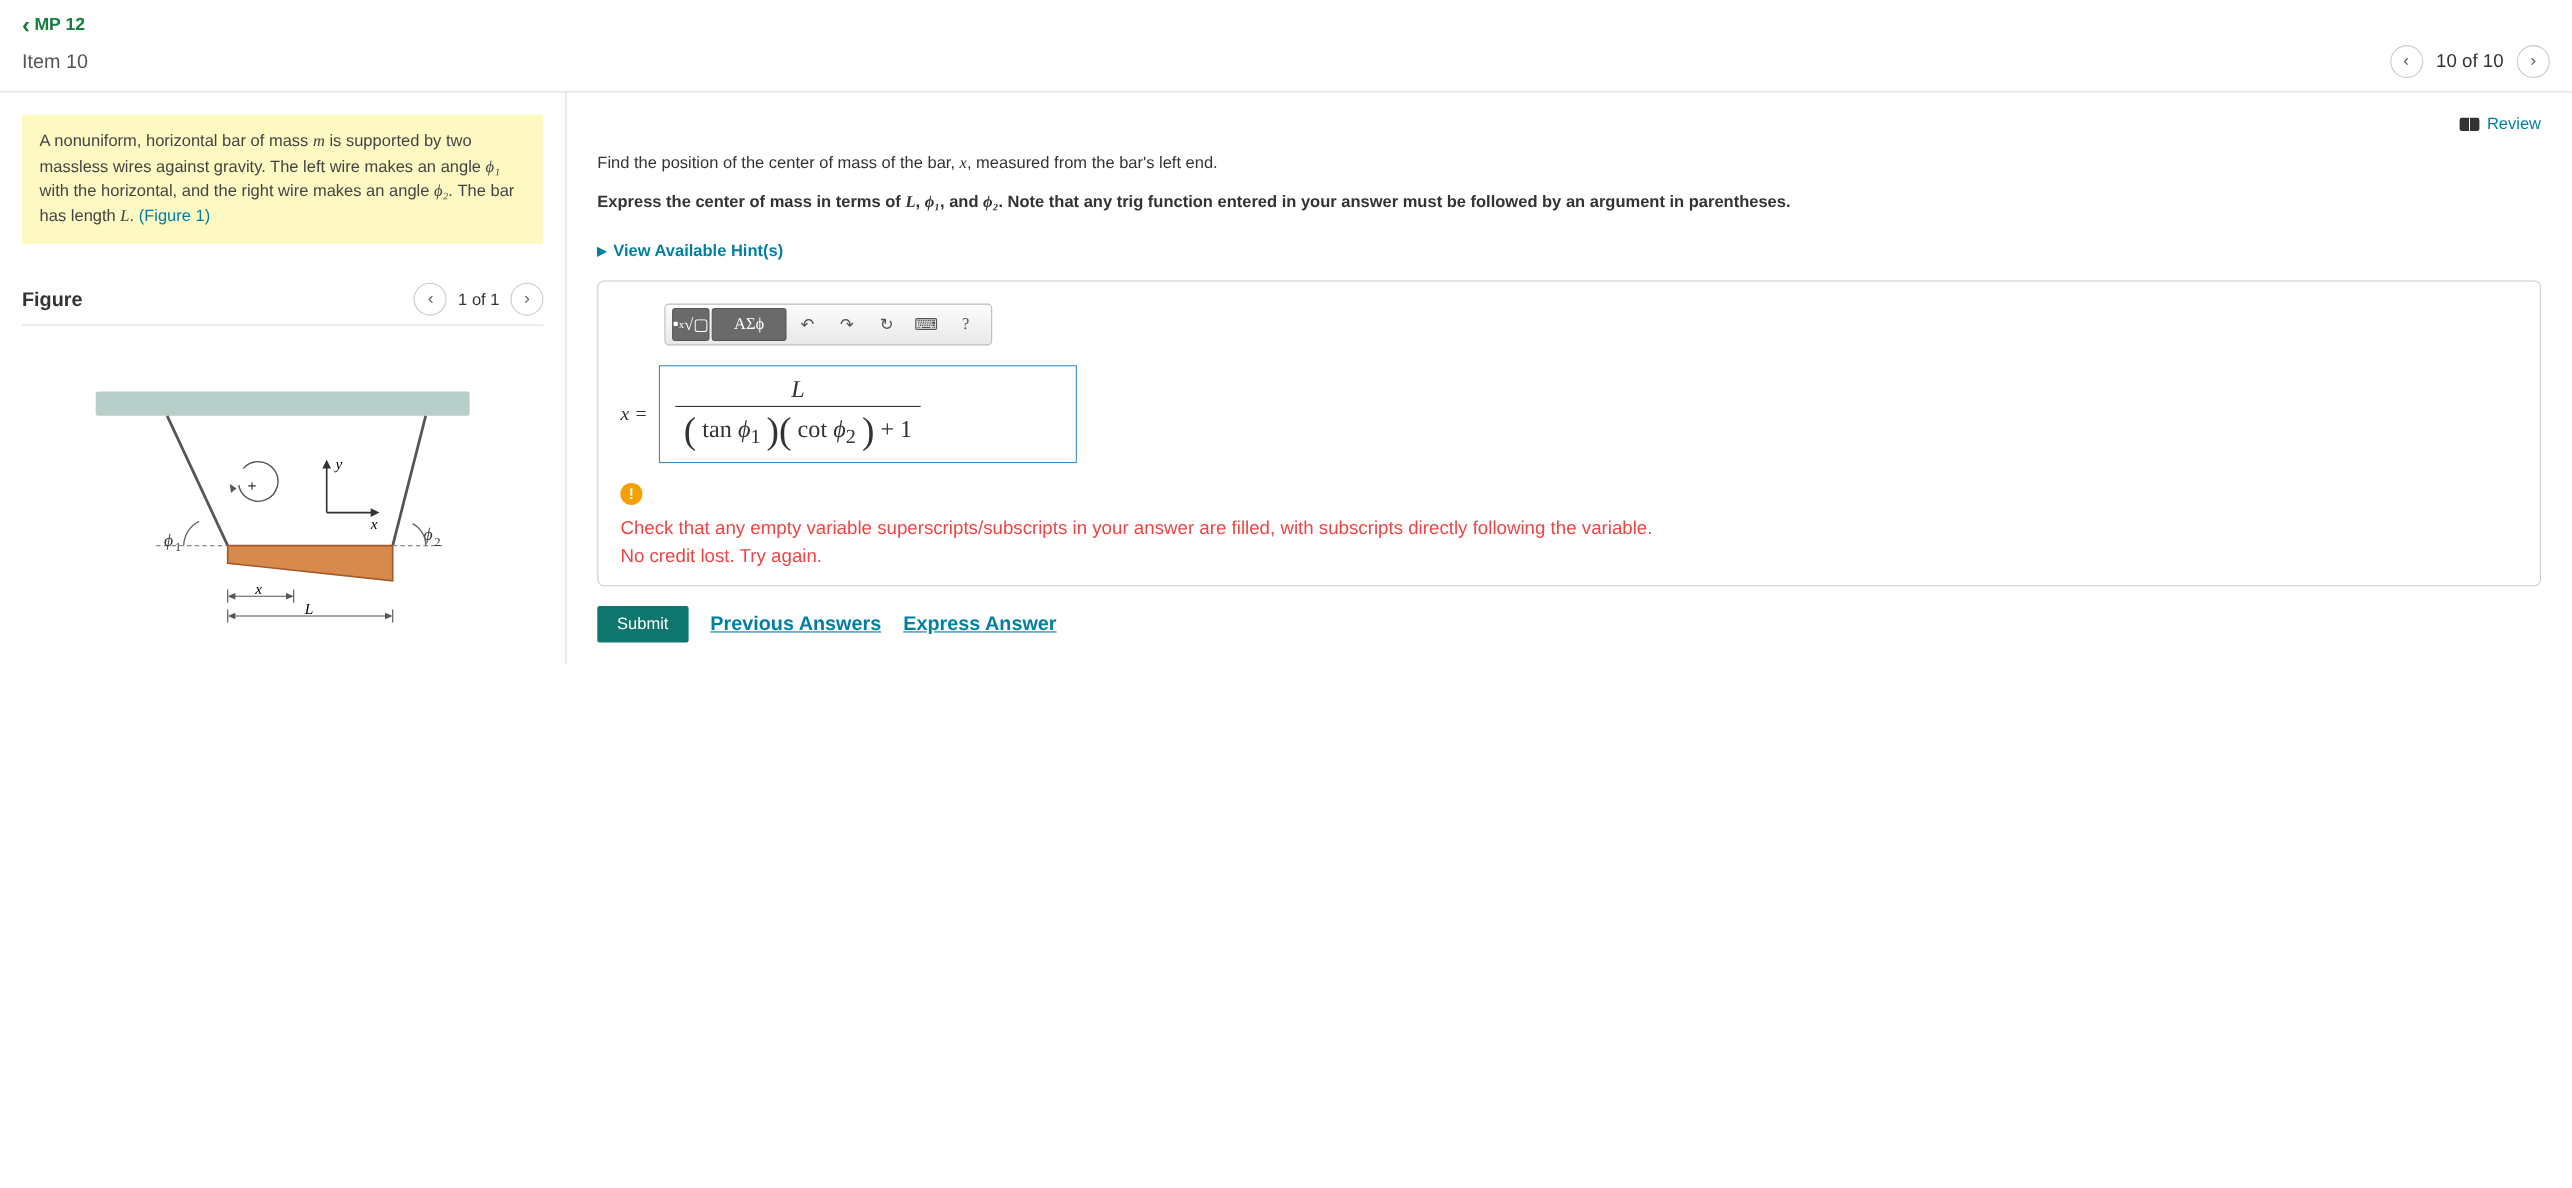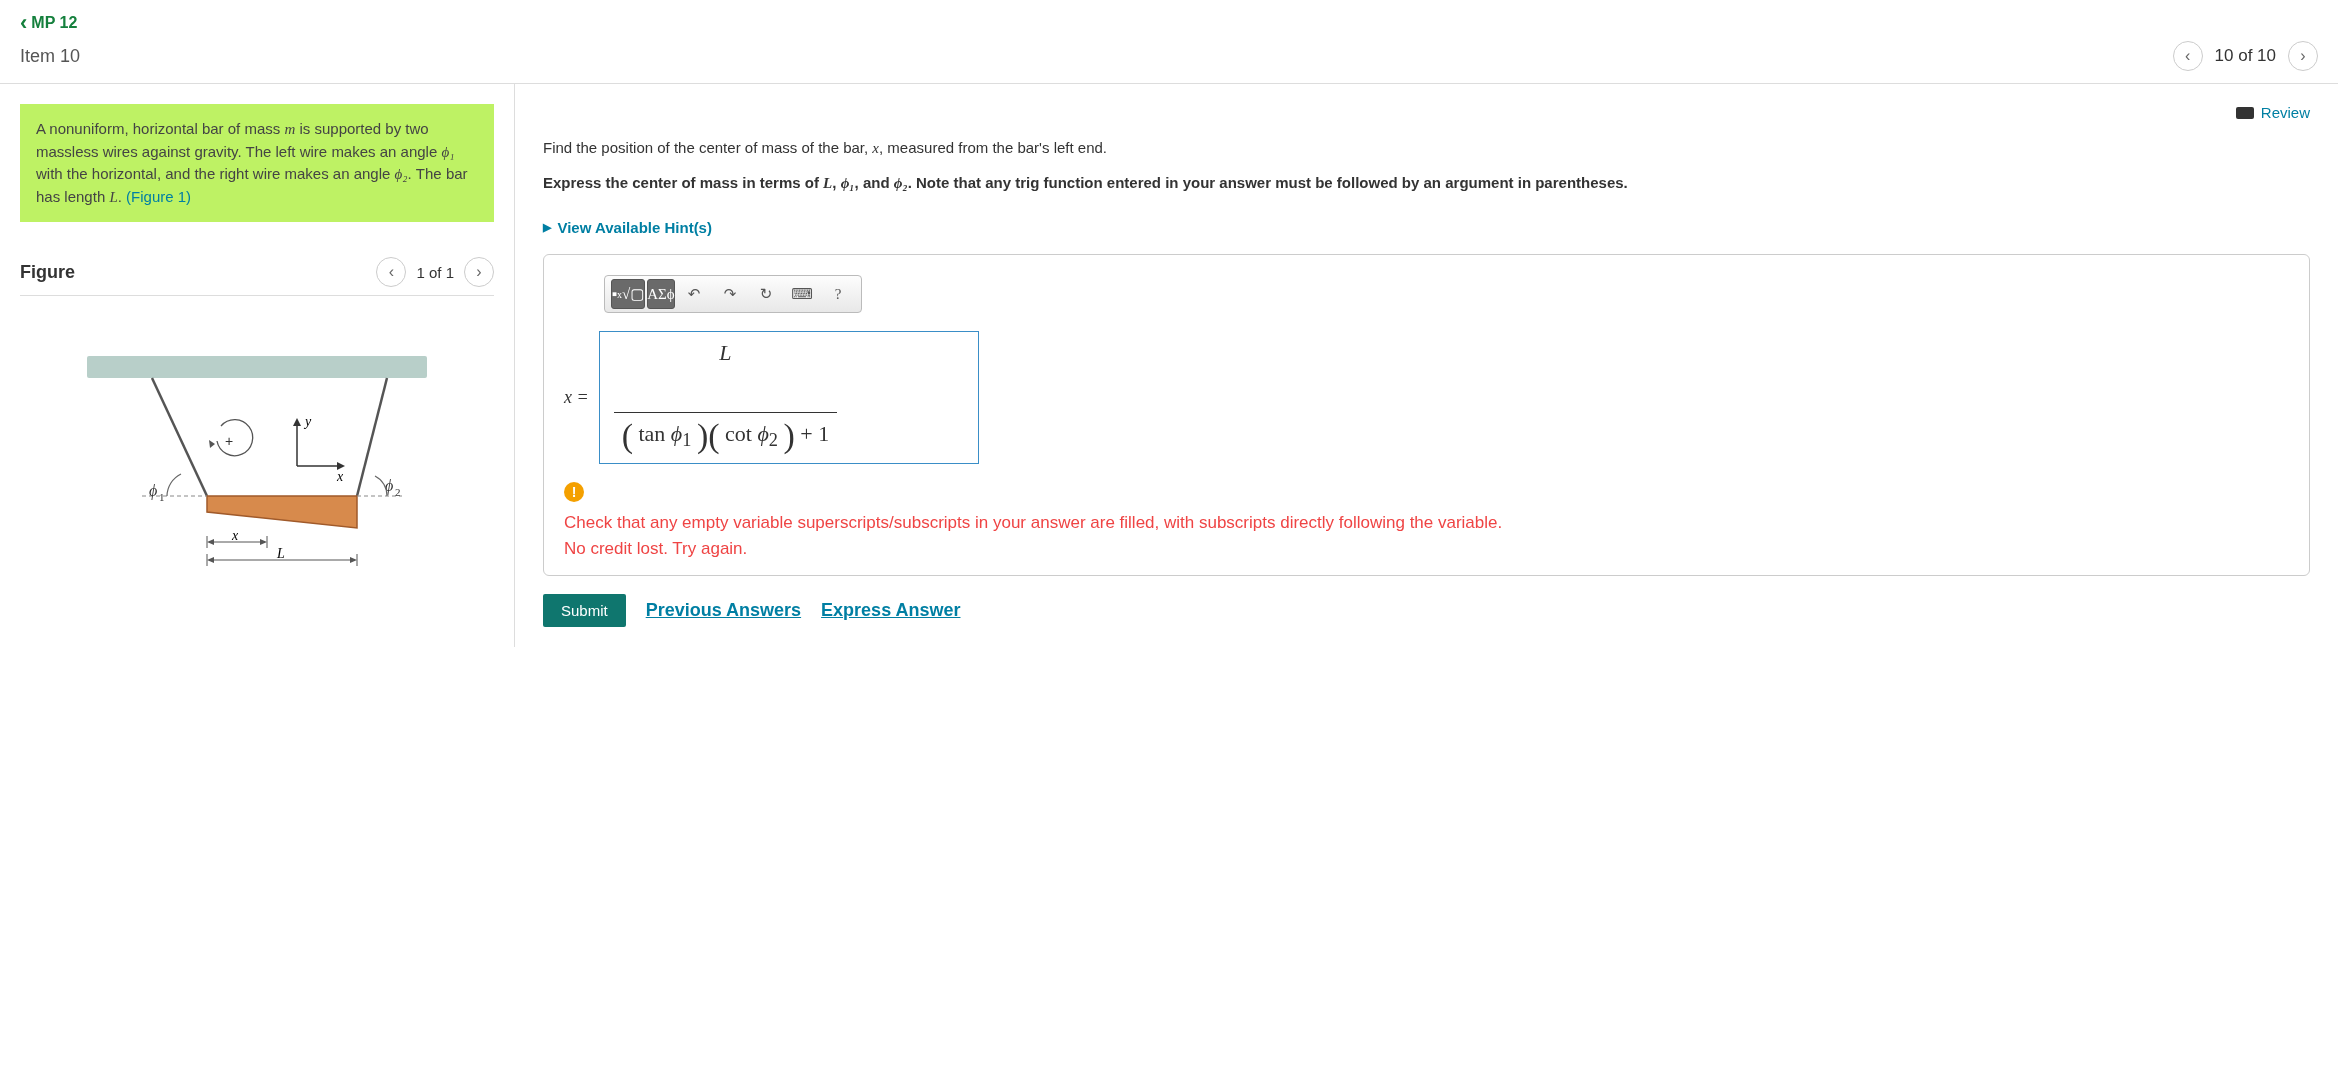--- a/index.html
+++ b/index.html
@@ -8,45 +8,45 @@
 .back-link { color: #15803d; font-weight: bold; font-size: 16px; text-decoration: none; display: inline-flex; align-items: center; }
 .back-link::before { content: "‹"; font-size: 22px; margin-right: 4px; font-weight: bold; }
 .item-bar { display: flex; justify-content: space-between; align-items: center; padding: 0 20px 12px; border-bottom: 1px solid #ddd; }
 .item-title { font-size: 18px; color: #555; font-weight: normal; }
 .nav-group { display: flex; align-items: center; gap: 12px; }
 .nav-btn { width: 30px; height: 30px; border-radius: 50%; border: 1px solid #ccc; background: #fff; display: flex; align-items: center; justify-content: center; font-size: 16px; color: #666; cursor: pointer; }
 .nav-text { font-size: 17px; color: #333; }
 .main { display: flex; }
 .left-col { width: 515px; border-right: 1px solid #ddd; padding: 20px; }
 .right-col { flex: 1; padding: 20px 28px; }
-.problem-box { background: #bef264; padding: 14px 16px; color: #444; line-height: 1.5; font-size: 15px; }
+.problem-box { background: #fef9c3; padding: 14px 16px; color: #444; line-height: 1.5; font-size: 15px; }
 .problem-box .it { font-style: italic; font-family: 'Times New Roman', serif; }
 .fig-link { color: #007fa3; }
 .figure-header { display: flex; justify-content: space-between; align-items: center; margin-top: 35px; padding-bottom: 8px; border-bottom: 1px solid #ddd; }
 .figure-title { font-size: 18px; font-weight: bold; color: #333; }
 .figure-nav { display: flex; align-items: center; gap: 10px; }
 .figure-img { margin-top: 40px; display: flex; justify-content: center; }
 .review-row { text-align: right; margin-bottom: 15px; }
 .review-link { color: #007fa3; font-size: 15px; text-decoration: none; display: inline-flex; align-items: center; gap: 7px; }
 .flag-icon { display: inline-block; width: 18px; height: 12px; background: linear-gradient(to right, #333 48%, transparent 48% 52%, #333 52%); border-radius: 2px; }
 .prompt-text { color: #333; margin-bottom: 12px; line-height: 1.5; }
 .prompt-bold { font-weight: bold; line-height: 1.6; }
 .hints-link { color: #007fa3; font-weight: bold; font-size: 15px; margin-top: 12px; display: inline-flex; align-items: center; cursor: pointer; }
 .hints-link::before { content: "▶"; font-size: 11px; margin-right: 6px; }
 .answer-box { border: 1px solid #ccc; border-radius: 6px; margin-top: 18px; padding: 20px 20px 14px; }
 .toolbar { display: inline-flex; align-items: center; gap: 2px; background: linear-gradient(#fdfdfd, #e8e8e8); border: 1px solid #bbb; border-radius: 4px; padding: 3px 6px; margin-left: 40px; }
 .tool-btn { width: 34px; height: 30px; border: none; background: transparent; border-radius: 3px; display: flex; align-items: center; justify-content: center; font-size: 15px; color: #555; cursor: pointer; font-family: 'Times New Roman', serif; }
 .tool-btn.dark { background: #6a6a6a; color: #fff; border: 1px solid #555; }
-.tool-btn.wide { width: 28px; }
+.tool-btn.wide { width: 68px; }
 .answer-row { display: flex; align-items: center; gap: 10px; margin-top: 18px; }
 .answer-label { font-family: 'Times New Roman', serif; font-style: italic; font-size: 18px; }
 .math-box { border: 1px solid #3a8ec7; padding: 8px 14px; font-family: 'Times New Roman', serif; font-size: 22px; min-width: 380px; }
 .frac { display: inline-block; text-align: center; vertical-align: middle; }
 .frac .num { display: block; font-style: italic; padding: 0 8px 2px; }
-.frac .den { display: block; border-top: 1px solid #333; padding: 4px 8px 0; margin-top: 44px; }
+.frac .den { display: block; border-top: 1px solid #333; padding: 4px 8px 0; }
 .paren-l, .paren-r { font-size: 34px; vertical-align: -6px; font-weight: 100; }
 .var-it { font-style: italic; }
 .feedback-row { margin-top: 18px; }
 .alert-icon { display: inline-flex; width: 20px; height: 20px; border-radius: 50%; background: #f4a000; color: #fff; align-items: center; justify-content: center; font-weight: bold; font-size: 14px; margin-bottom: 8px; }
 .feedback-text { color: #ef4444; line-height: 1.5; font-size: 17px; }
 .actions { margin-top: 18px; display: flex; align-items: center; gap: 20px; }
 .submit-btn { background: #0f766e; color: #fff; border: none; padding: 8px 18px; font-size: 15px; border-radius: 2px; cursor: pointer; }
 .action-link { color: #007fa3; font-weight: bold; text-decoration: underline; font-size: 18px; cursor: pointer; }
 .serif { font-family: 'Times New Roman', serif; }
 </style>

